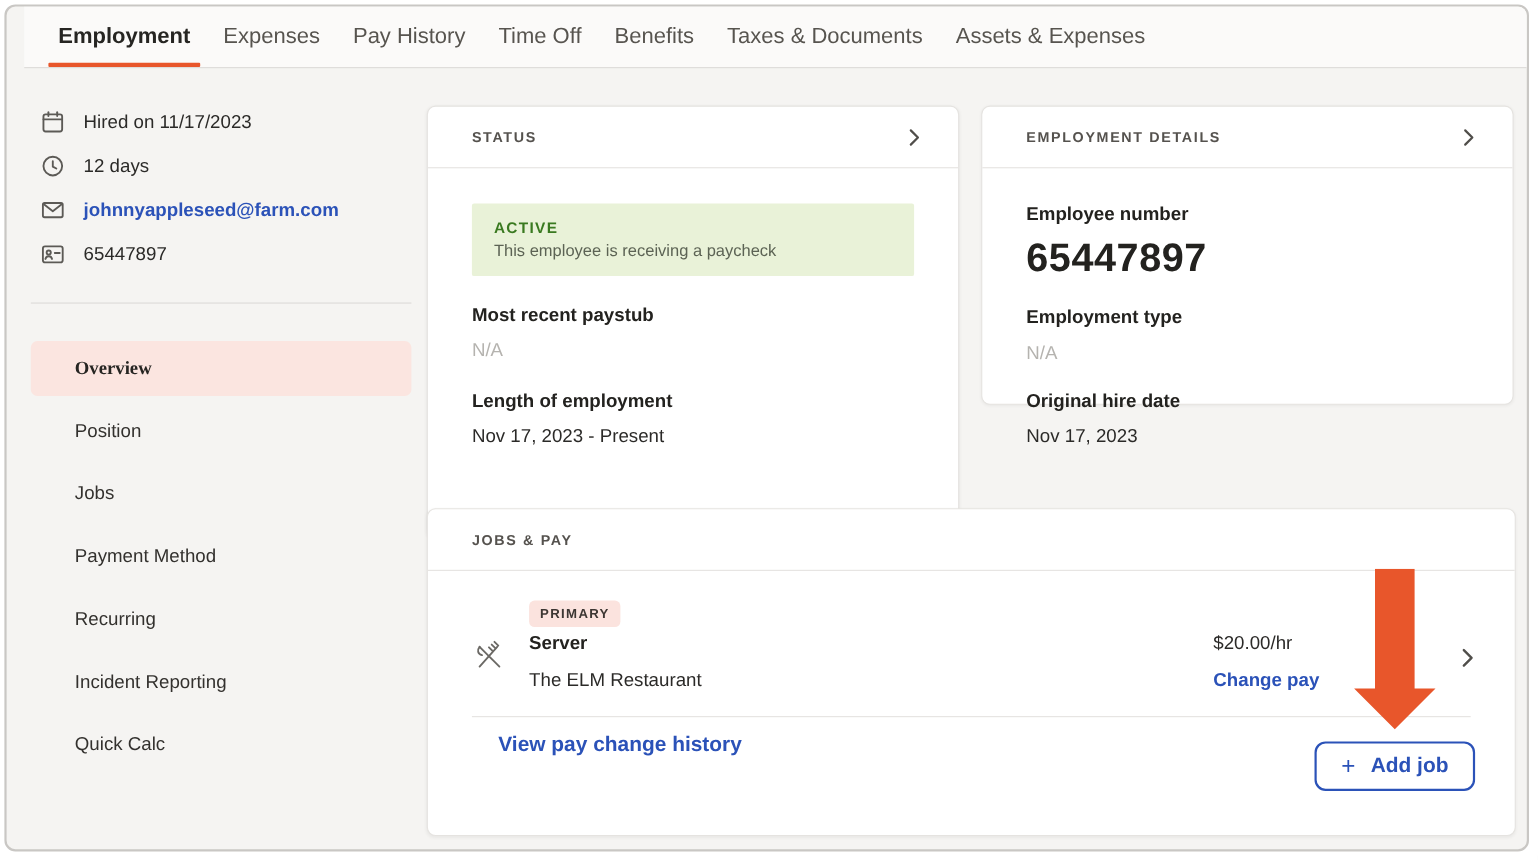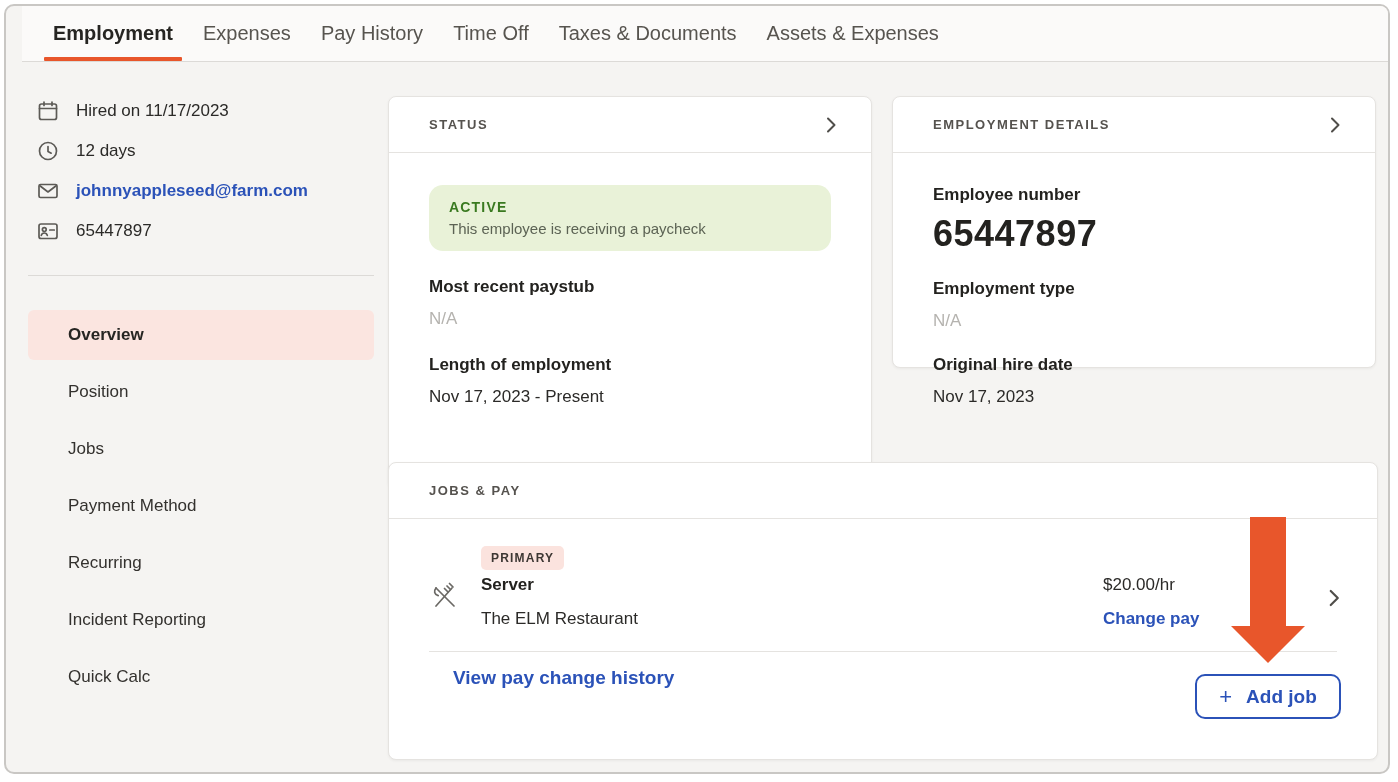--- a/index.html
+++ b/index.html
@@ -31,42 +31,42 @@
   .icon svg { stroke:#5c5a56; fill:none; stroke-width:1.7; stroke-linecap:round; stroke-linejoin:round; }
   .info-link { color:#2b52b8; font-weight:bold; text-decoration:none; cursor:pointer; }
 
   .sidebar-divider { position:absolute; left:22px; top:269px; width:346px; height:1px; background:#dcdad7; }
 
   .menu { position:absolute; left:22px; top:304px; width:346px; }
   .menu-item {
     height:50px; margin-bottom:7px; display:flex; align-items:center;
     padding-left:40px; font-size:17px; color:#33312e; border-radius:6px; cursor:pointer;
   }
-  .menu-item.active { background:#fbe5e0; color:#262522; font-weight:bold; }
+  .menu-item.active { background:#fbe5e0; color:#262522; font-weight:bold;font-family:Liberation Serif, serif; }
 
   
   .card {
     position:absolute; background:#ffffff; border:1px solid #e5e3e0; border-radius:8px;
     box-shadow:0 1px 3px rgba(0,0,0,0.05);
   }
   .card-header {
     height:56px; display:flex; align-items:center; justify-content:space-between;
     padding:0 28px 0 40px; border-bottom:1px solid #e5e3e0;
   }
   .card-title { font-size:13px; font-weight:bold; letter-spacing:1.5px; color:#55524e; }
   .chev { width:24px; height:24px; cursor:pointer; flex:none; }
   .chev svg { stroke:#504e4a; fill:none; stroke-width:2; stroke-linecap:round; stroke-linejoin:round; }
 
   .status-card { left:382px; top:90px; width:484px; height:393px; }
   .details-card { left:886px; top:90px; width:484px; height:272px; }
   .jobs-card { left:382px; top:456px; width:990px; height:298px; }
 
   .card-body { padding:0 40px; }
 
-  .green-banner { margin-top:32px; background:#e9f2d8; border-radius:14px; padding:14px 20px; }
+  .green-banner { margin-top:32px; background:#e9f2d8; border-radius:2px; padding:14px 20px; }
   .badge-label { font-size:14px; font-weight:bold; letter-spacing:1.2px; color:#3a7a20; }
   .badge-desc { font-size:15px; color:#5c6354; margin-top:5px; }
 
   .field { margin-top:26px; }
   .field-label { font-size:17px; font-weight:bold; color:#23221f; }
   .field-value { font-size:17px; color:#2b2a28; margin-top:12px; }
   .field-value.muted { color:#b5b3af; }
 
   .detail-number { font-size:36px; font-weight:800; color:#23221f; margin-top:8px; letter-spacing:0.5px; }
   .details-card .field.first { margin-top:32px; }
@@ -114,20 +114,23 @@
     <div class="tab">
         <span>Expenses</span>
       </div>
     <div class="tab">
         <span>Pay History</span>
       </div>
     <div class="tab">
         <span>Time Off</span>
       </div>
     <div class="tab">
+        <span>Benefits</span>
+      </div>
+    <div class="tab">
         <span>Taxes &amp; Documents</span>
       </div>
     <div class="tab">
         <span>Assets &amp; Expenses</span>
       </div>
   </div>
 
   <div class="info-list">
     <div class="info-row">
       <span class="icon">

